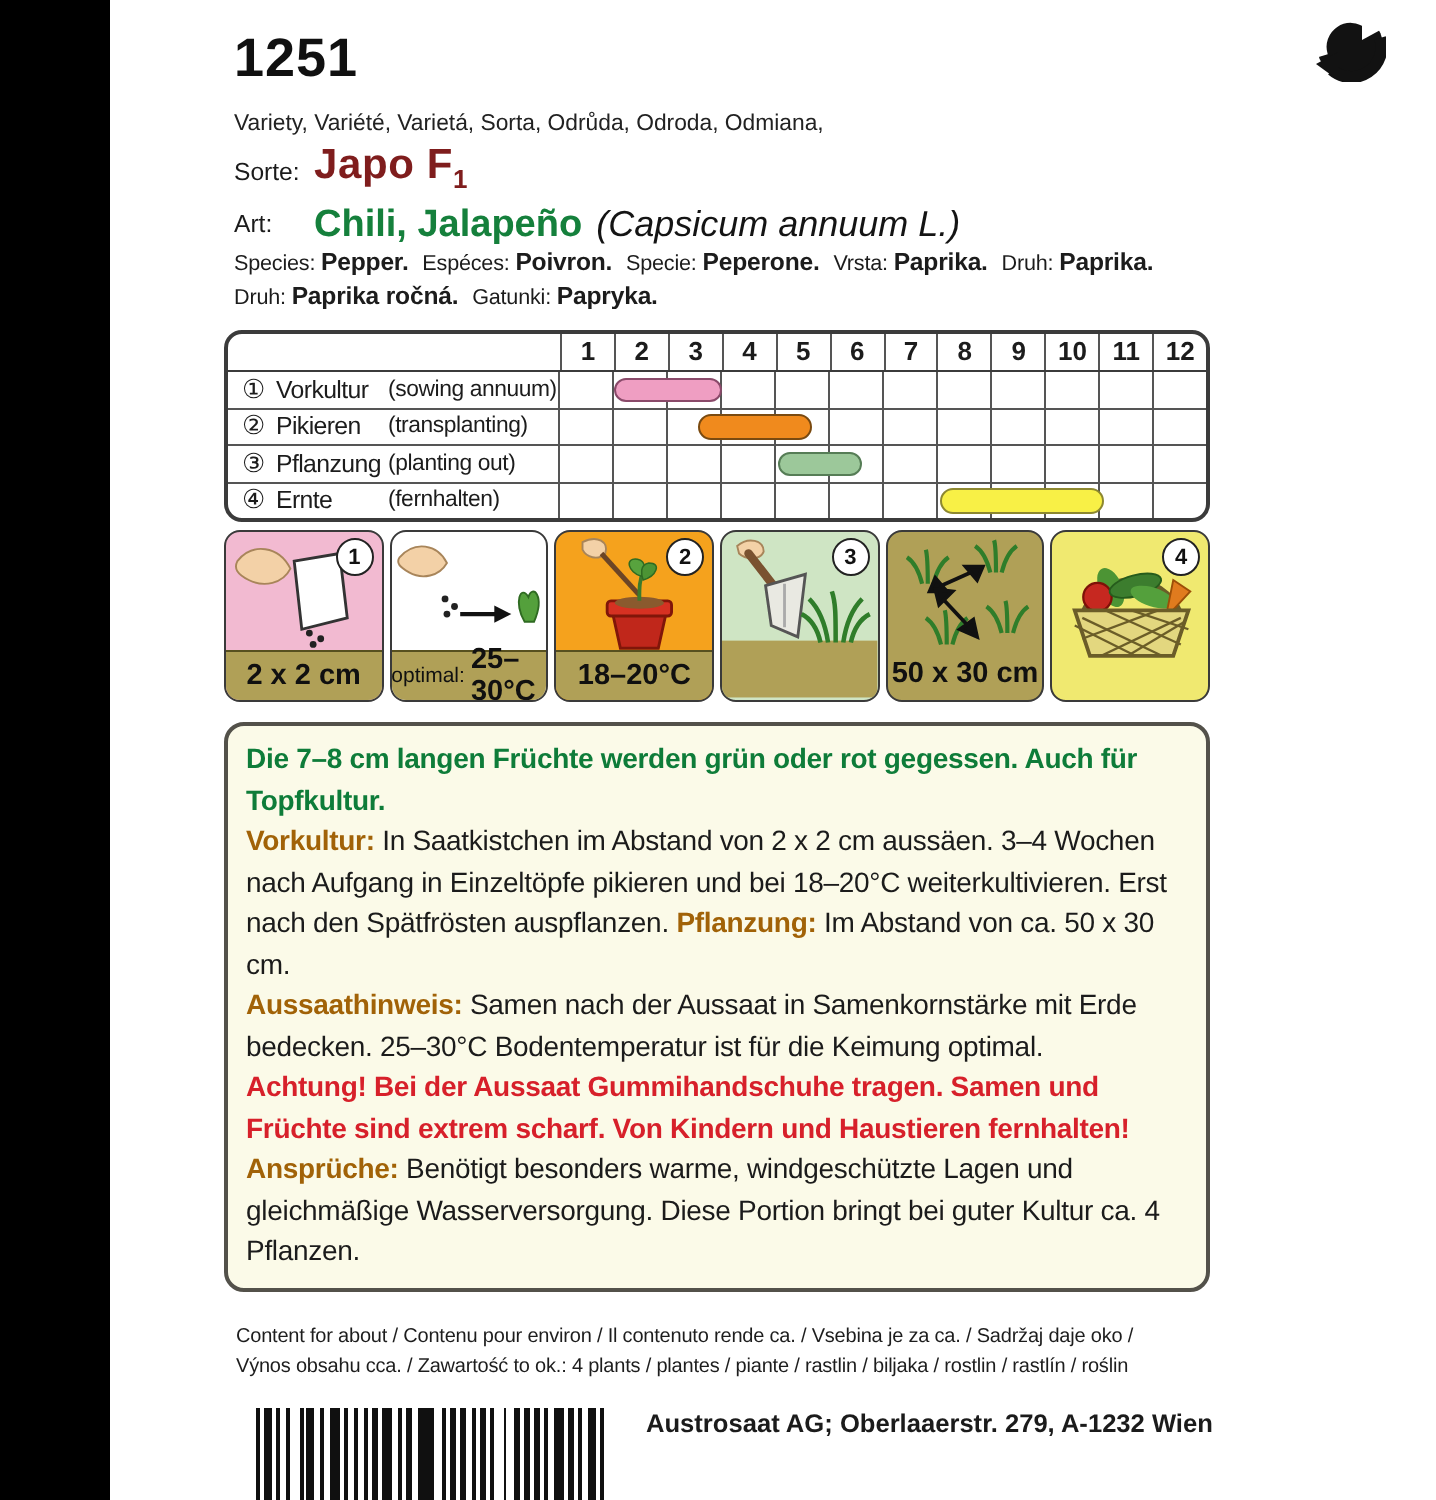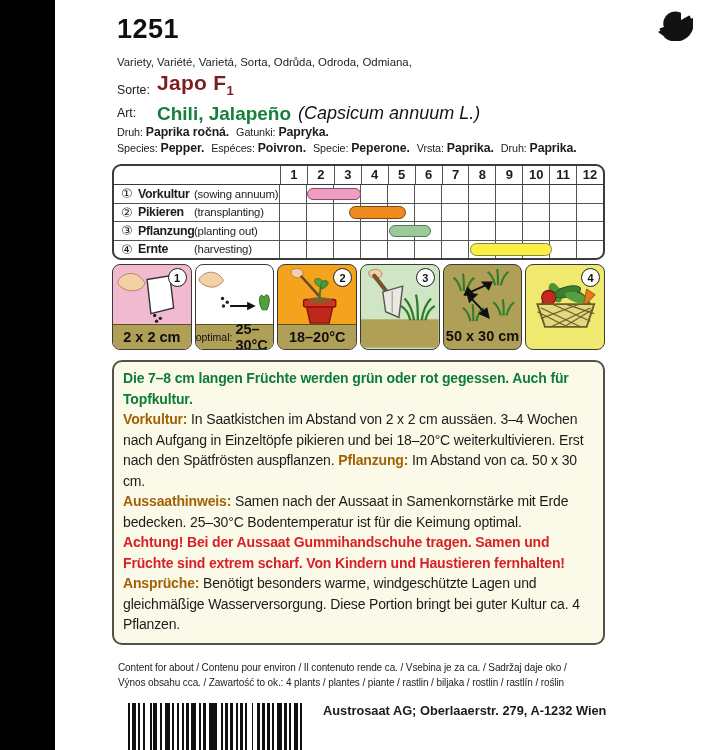--- a/index.html
+++ b/index.html
@@ -8,42 +8,42 @@
   .packet{position:relative;width:682px;height:750px;margin-left:55px;background:#fff;box-sizing:border-box;}
 
   
   .top-row{position:relative;height:54px;}
   .item-number{position:absolute;left:62px;top:14px;font-size:27px;font-weight:700;letter-spacing:.5px;color:#101010;}
   .greendot{position:absolute;right:44px;top:5px;width:36px;height:36px;}
 
   
   .title-block{margin:2px 58px 0 62px;}
   .variety-line{font-size:11.4px;color:#222;margin-bottom:3px;}
-  .trow{display:flex;align-items:flex-end;line-height:23px;}
+  .trow{display:flex;align-items:center;line-height:23px;}
   .sm-label{font-size:12.3px;width:40px;flex:none;color:#1b1b1b;}
   .cultivar{font-size:21px;font-weight:700;color:#7f1d1d;letter-spacing:.3px;}
   .cultivar sub{font-size:13px;font-weight:700;}
   .common-name{font-size:19px;font-weight:700;color:#15803c;margin-right:7px;white-space:nowrap;}
   .latin{font-size:18px;font-style:italic;color:#141414;white-space:nowrap;}
   .species-line{font-size:10.8px;line-height:15.5px;letter-spacing:-.1px;white-space:nowrap;}
   .species-line b{font-size:12.3px;}
   .pair{margin-right:4px;}
 
   
   .calendar{margin:8px 60px 0 57px;width:493px;box-sizing:border-box;border:2px solid #3b3b3b;border-radius:9px;overflow:hidden;background:#fff;}
   .cal-header{display:flex;height:18px;border-bottom:1.5px solid #3b3b3b;}
   .cal-spacer{width:166px;flex:none;border-right:1px solid #555;}
   .cal-months{flex:1;display:flex;}
   .cal-mcell{flex:1;border-right:1px solid #555;font-weight:700;font-size:13px;text-align:center;line-height:18px;}
   .cal-mcell:last-child{border-right:none;}
   .cal-row{display:flex;height:17.5px;border-bottom:1px solid #555;}
   .cal-row:last-child{border-bottom:none;}
   .cal-label{width:166px;flex:none;border-right:1px solid #555;display:flex;align-items:center;padding-left:7px;box-sizing:border-box;}
   .cal-num{font-size:13px;width:17px;flex:none;}
-  .cal-name{font-weight:700;font-size:12.4px;letter-spacing:-.3px;width:56px;flex:none;white-space:nowrap;}
+  .cal-name{font-weight:400;font-size:12.4px;letter-spacing:-.3px;width:56px;flex:none;white-space:nowrap;}
   .cal-desc{font-size:11.4px;letter-spacing:-.2px;white-space:nowrap;}
   .cal-track{flex:1;position:relative;}
   .cal-cells{display:flex;height:100%;}
   .cal-cell{flex:1;border-right:1px solid #555;}
   .cal-cell:last-child{border-right:none;}
   .cal-bar{position:absolute;top:2.5px;bottom:2.5px;border:1.5px solid #555;border-radius:7px;box-sizing:border-box;}
 
   
   .pictos{margin:4px 60px 0 57px;width:493px;height:86px;display:flex;gap:3px;}
   .tile{flex:1;position:relative;border:1.8px solid #3a3a3a;border-radius:8px;overflow:hidden;background:#fff;}
@@ -96,29 +96,29 @@
     <div class="trow">
       <span class="sm-label">Sorte:</span>
       <span class="cultivar"><span>Japo F</span><sub>1</sub></span>
     </div>
     <div class="trow">
       <span class="sm-label">Art:</span>
       <span class="common-name">Chili, Jalapeño</span>
       <span class="latin">(Capsicum annuum L.)</span>
     </div>
     <div class="species-line">
-      <span class="pair"><span>Druh:</span> <b>Paprika ročná.</b></span>
-      <span class="pair"><span>Gatunki:</span> <b>Papryka.</b></span>
-    </div>
-    <div class="species-line">
       <span class="pair"><span>Species:</span> <b>Pepper.</b></span>
       <span class="pair"><span>Espéces:</span> <b>Poivron.</b></span>
       <span class="pair"><span>Specie:</span> <b>Peperone.</b></span>
       <span class="pair"><span>Vrsta:</span> <b>Paprika.</b></span>
       <span class="pair"><span>Druh:</span> <b>Paprika.</b></span>
+    </div>
+    <div class="species-line">
+      <span class="pair"><span>Druh:</span> <b>Paprika ročná.</b></span>
+      <span class="pair"><span>Gatunki:</span> <b>Papryka.</b></span>
     </div>
   </div>
 
   <div class="calendar">
     <div class="cal-header">
       <div class="cal-spacer"></div>
       <div class="cal-months">
           <div class="cal-mcell">1</div>
           <div class="cal-mcell">2</div>
           <div class="cal-mcell">3</div>
@@ -202,21 +202,21 @@
             <div class="cal-cell"></div>
             <div class="cal-cell"></div>
           </div>
           <div class="cal-bar" style="left: 33.75%; width: 12.9167%; background: rgb(156, 200, 154); border-color: rgb(86, 125, 86);"></div>
         </div>
     </div>
     <div class="cal-row">
       <div class="cal-label">
           <span class="cal-num">④</span>
           <span class="cal-name">Ernte</span>
-          <span class="cal-desc">(harvesting)</span>
+          <span class="cal-desc">(fernhalten)</span>
         </div>
       <div class="cal-track">
           <div class="cal-cells">
             <div class="cal-cell"></div>
             <div class="cal-cell"></div>
             <div class="cal-cell"></div>
             <div class="cal-cell"></div>
             <div class="cal-cell"></div>
             <div class="cal-cell"></div>
             <div class="cal-cell"></div>

